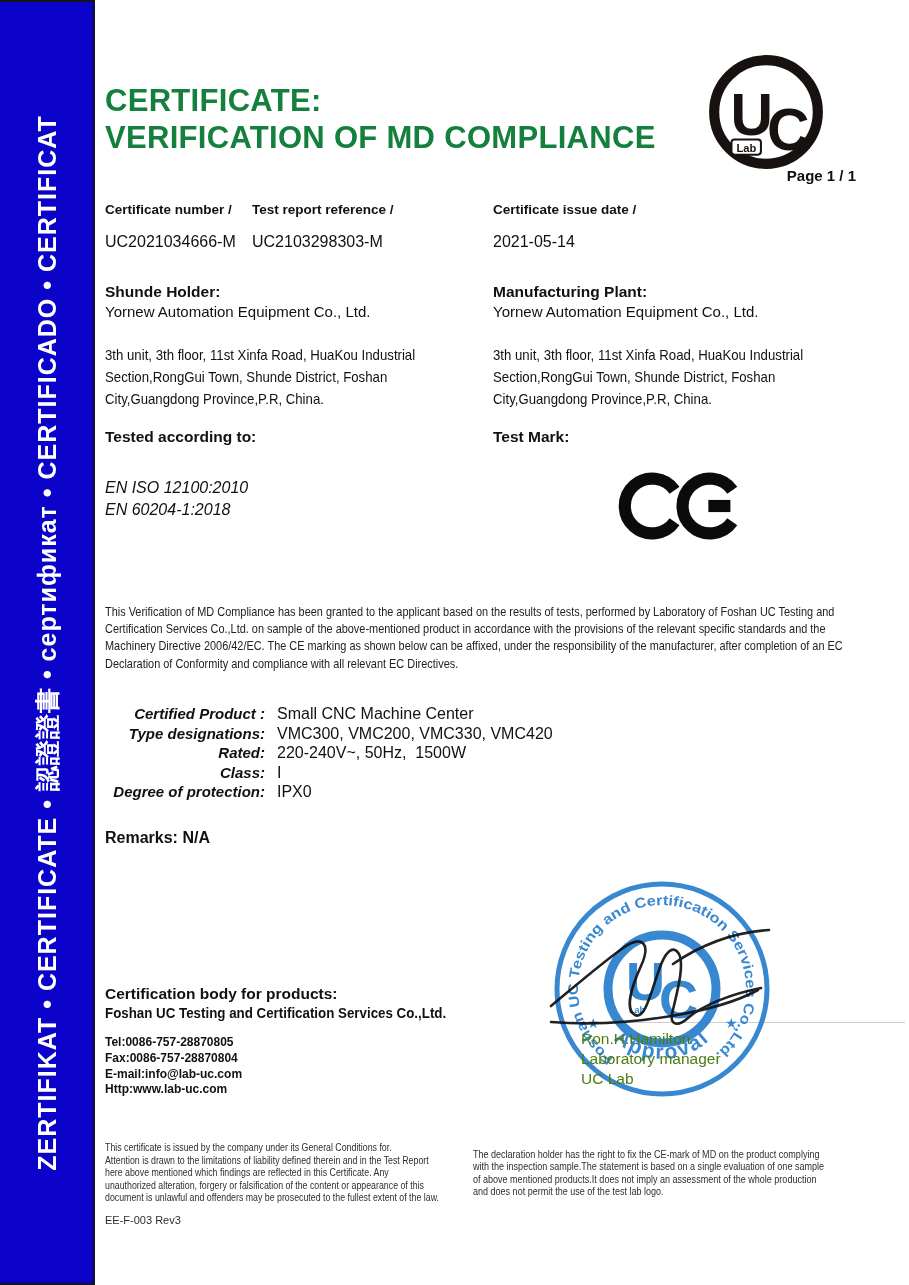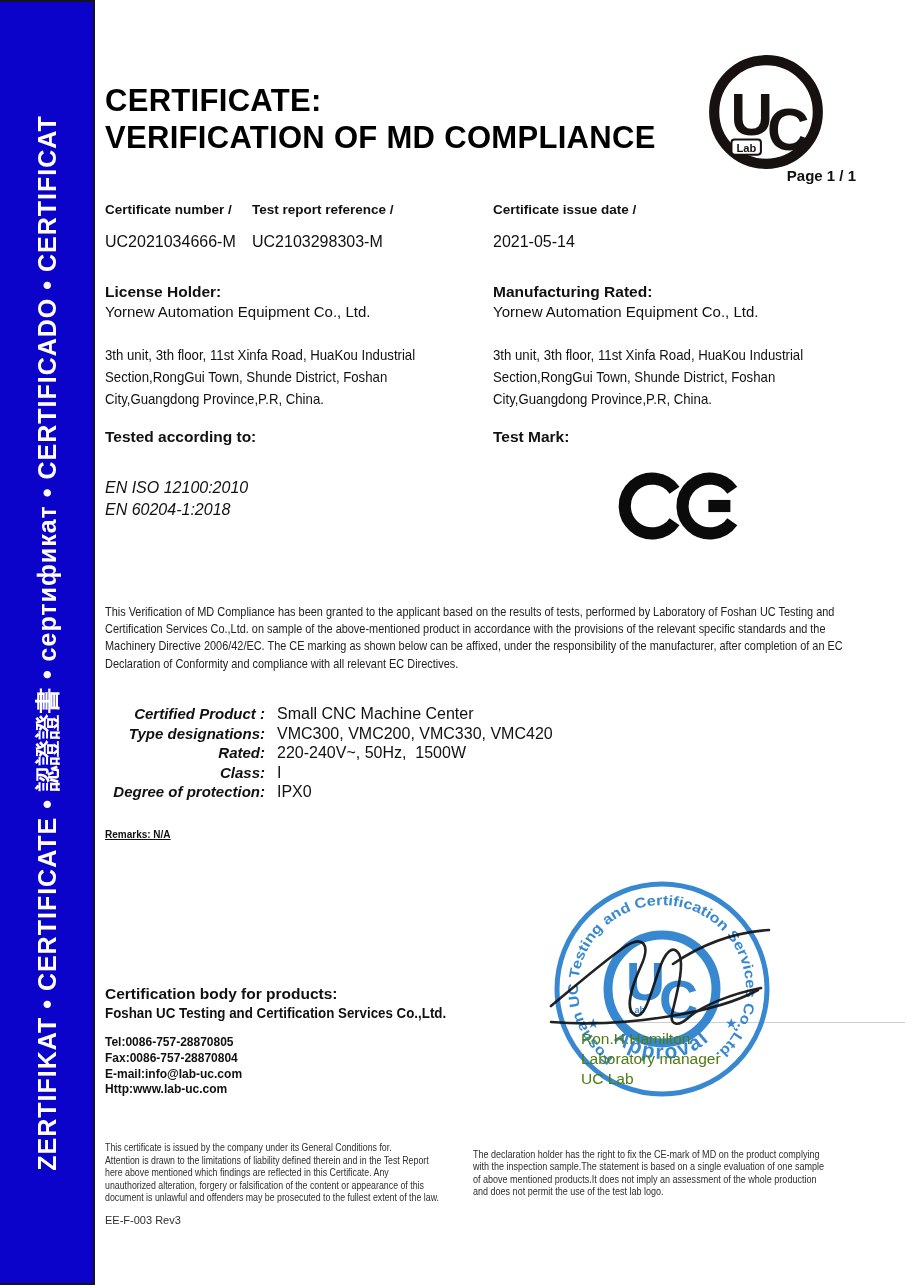--- a/index.html
+++ b/index.html
@@ -5,39 +5,39 @@
   html,body{margin:0;padding:0;background:#888;}
   .page{position:relative;width:909px;height:1285px;background:#ffffff;overflow:hidden;
         font-family:"Liberation Sans","DejaVu Sans",sans-serif;color:#111;}
   .abs{position:absolute;}
   
   .sidebar{left:0;top:0;width:93px;height:1281px;background:#0c03ca;
            border:2px solid #14141f;border-left:none;}
   .sidebar-text{position:absolute;left:50%;top:50%;transform:translate(-50%,-50%) rotate(-90deg);
                 white-space:nowrap;color:#fff;font-weight:bold;font-size:25px;letter-spacing:1px;}
   
-  .title{left:105px;top:82px;font-size:31px;font-weight:bold;line-height:37px;letter-spacing:.3px;color:#000000;}
+  .title{left:105px;top:82px;font-size:31px;font-weight:bold;line-height:37px;letter-spacing:.3px;color:#15803d;}
   .page-label{left:640px;top:167px;width:216px;text-align:right;font-size:15px;font-weight:bold;}
   
   .meta-label{font-size:13.5px;font-weight:bold;}
   .meta-value{font-size:16px;}
   .col1{left:105px;} .col2{left:252px;} .col3{left:493px;}
   .row-label{top:202px;} .row-value{top:233px;}
   .h-bold{font-size:15.5px;font-weight:bold;}
   .body-text{font-size:15px;}
   .addr{line-height:22px;font-size:15px;transform:scaleX(.88);transform-origin:0 0;white-space:nowrap;}
   .standards{font-size:16px;line-height:22px;font-style:italic;}
   .statement{left:105px;top:603px;width:920px;font-size:13px;line-height:17.2px;color:#222;
              transform:scaleX(.84);transform-origin:0 0;}
   
   .spec{left:105px;top:705px;}
   .spec-row{display:flex;height:19.6px;align-items:baseline;}
   .spec-label{width:160px;text-align:right;font-weight:bold;font-style:italic;font-size:15px;}
   .spec-value{margin-left:12px;font-size:16px;white-space:pre;}
-  .remarks{left:105px;top:829px;font-size:10px;font-weight:bold;text-decoration:underline;}
+  .remarks{left:105px;top:829px;font-size:16px;font-weight:bold;}
   
   .cb-head{left:105px;top:985px;font-size:15.5px;font-weight:bold;}
   .cb-name{left:105px;top:1004px;font-size:15.5px;font-weight:bold;white-space:nowrap;
            transform:scaleX(.86);transform-origin:0 0;}
   .contact{left:105px;top:1035px;font-size:12px;font-weight:bold;line-height:15.8px;}
   
   .sig-line{left:596px;top:1022px;width:309px;height:1px;background:#cfcfcf;}
   .sig-text{left:581px;top:1029px;font-size:15.5px;line-height:20px;color:#4d7c0f;}
   .stamp{left:549px;top:876px;opacity:.93;}
   .scribble{left:543px;top:918px;}
@@ -73,23 +73,23 @@
 
   <div class="abs page-label">Page 1 / 1</div>
 
   <div class="abs meta-label col1 row-label">Certificate number /</div>
   <div class="abs meta-label col2 row-label">Test report reference /</div>
   <div class="abs meta-label col3 row-label">Certificate issue date /</div>
   <div class="abs meta-value col1 row-value">UC2021034666-M</div>
   <div class="abs meta-value col2 row-value">UC2103298303-M</div>
   <div class="abs meta-value col3 row-value">2021-05-14</div>
 
-  <div class="abs h-bold col1" style="top:283px;">License Holder:</div>
+  <div class="abs h-bold col1" style="top:283px;">Shunde Holder:</div>
   <div class="abs body-text col1" style="top:303px;">Yornew Automation Equipment Co., Ltd.</div>
-  <div class="abs h-bold col3" style="top:283px;">Manufacturing Rated:</div>
+  <div class="abs h-bold col3" style="top:283px;">Manufacturing Plant:</div>
   <div class="abs body-text col3" style="top:303px;">Yornew Automation Equipment Co., Ltd.</div>
 
   <div class="abs addr col1" style="top:344px;">
     <div>3th unit, 3th floor, 11st Xinfa Road, HuaKou Industrial</div>
     <div>Section,RongGui Town, Shunde District, Foshan</div>
     <div>City,Guangdong Province,P.R, China.</div>
   </div>
   <div class="abs addr col3" style="top:344px;">
     <div>3th unit, 3th floor, 11st Xinfa Road, HuaKou Industrial</div>
     <div>Section,RongGui Town, Shunde District, Foshan</div>

